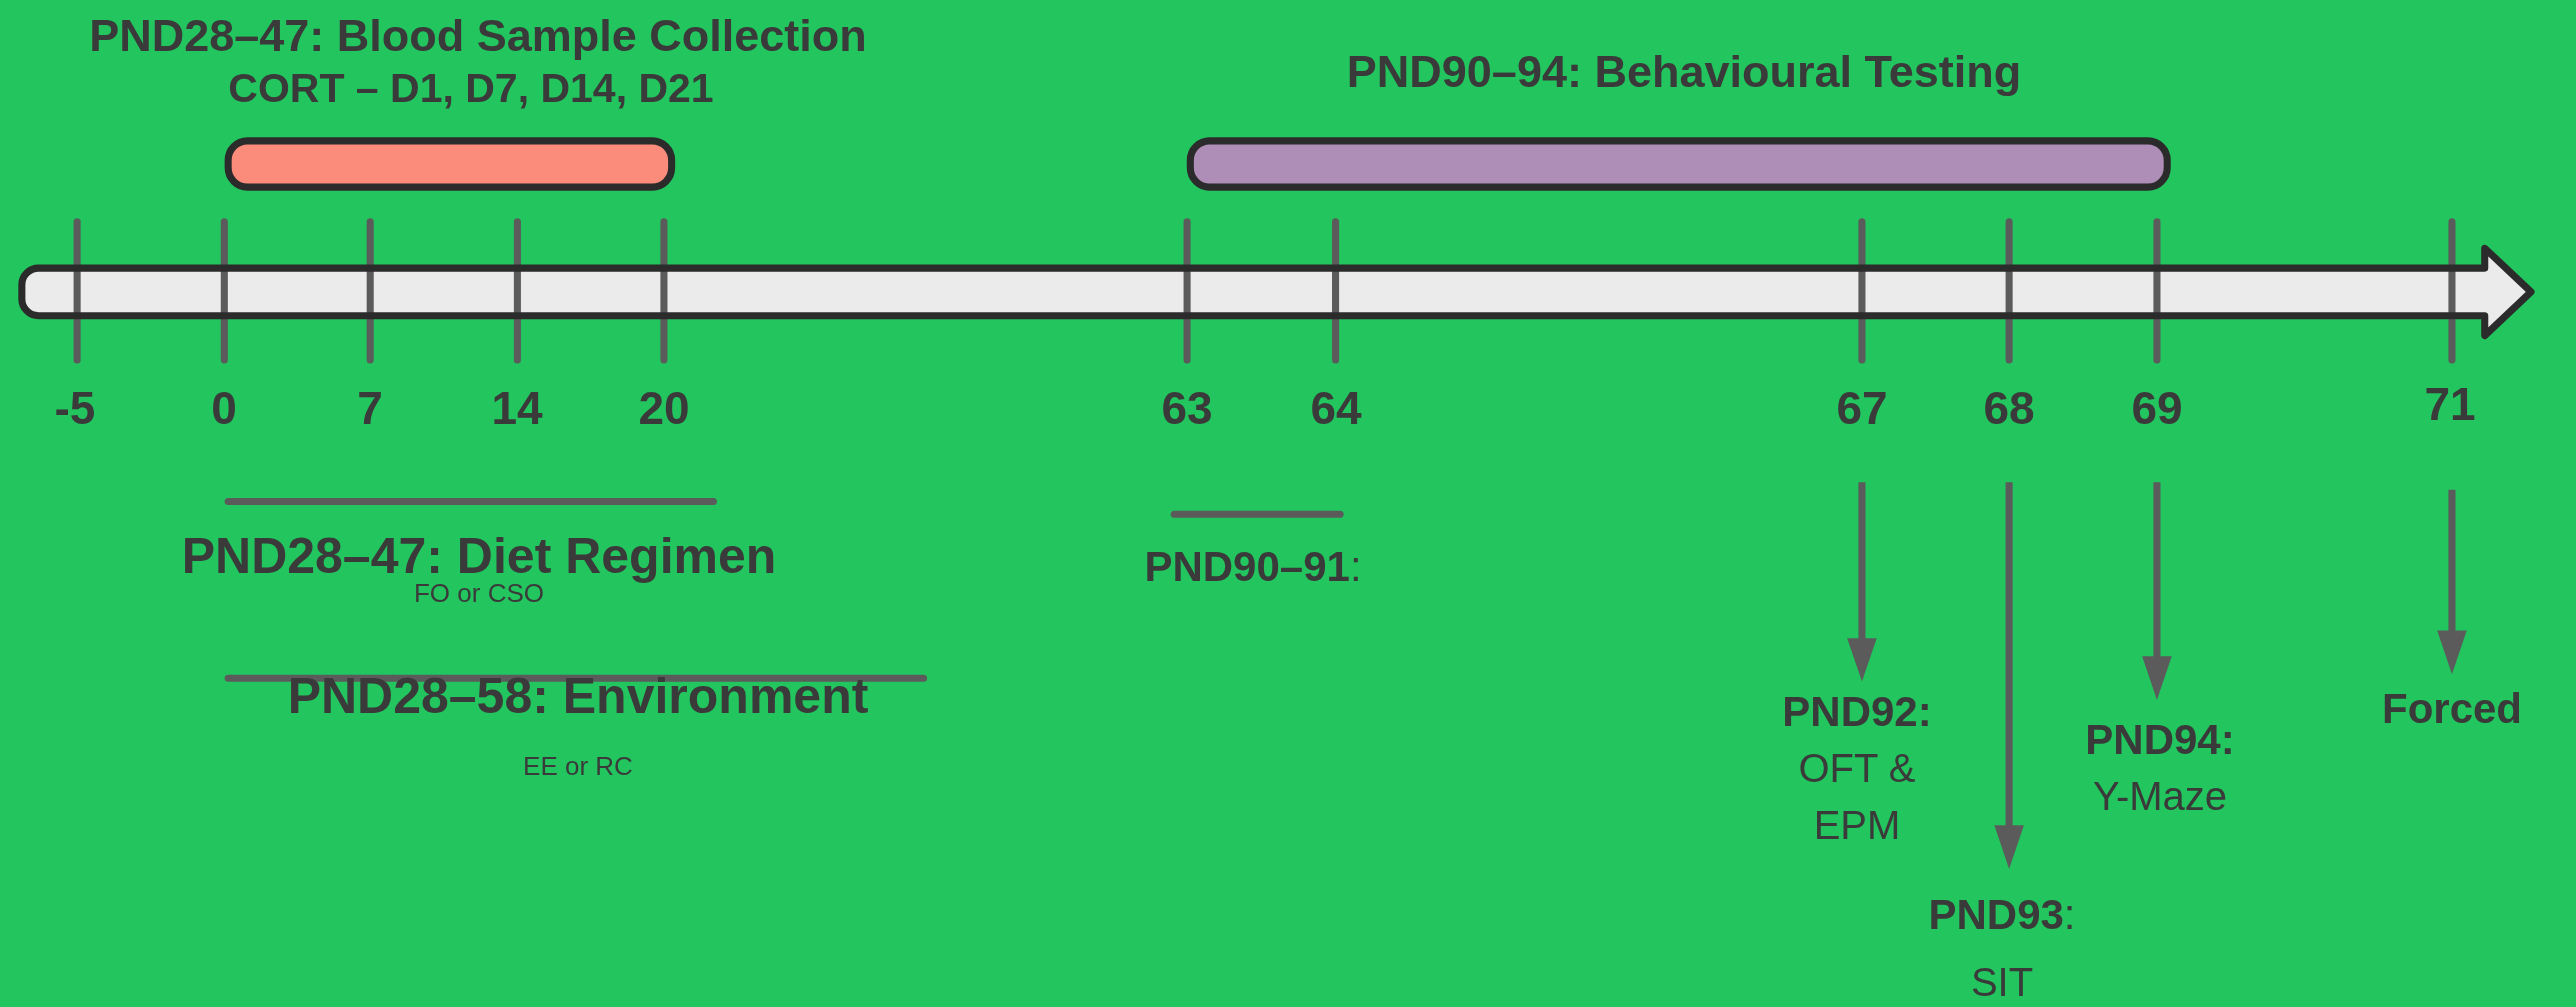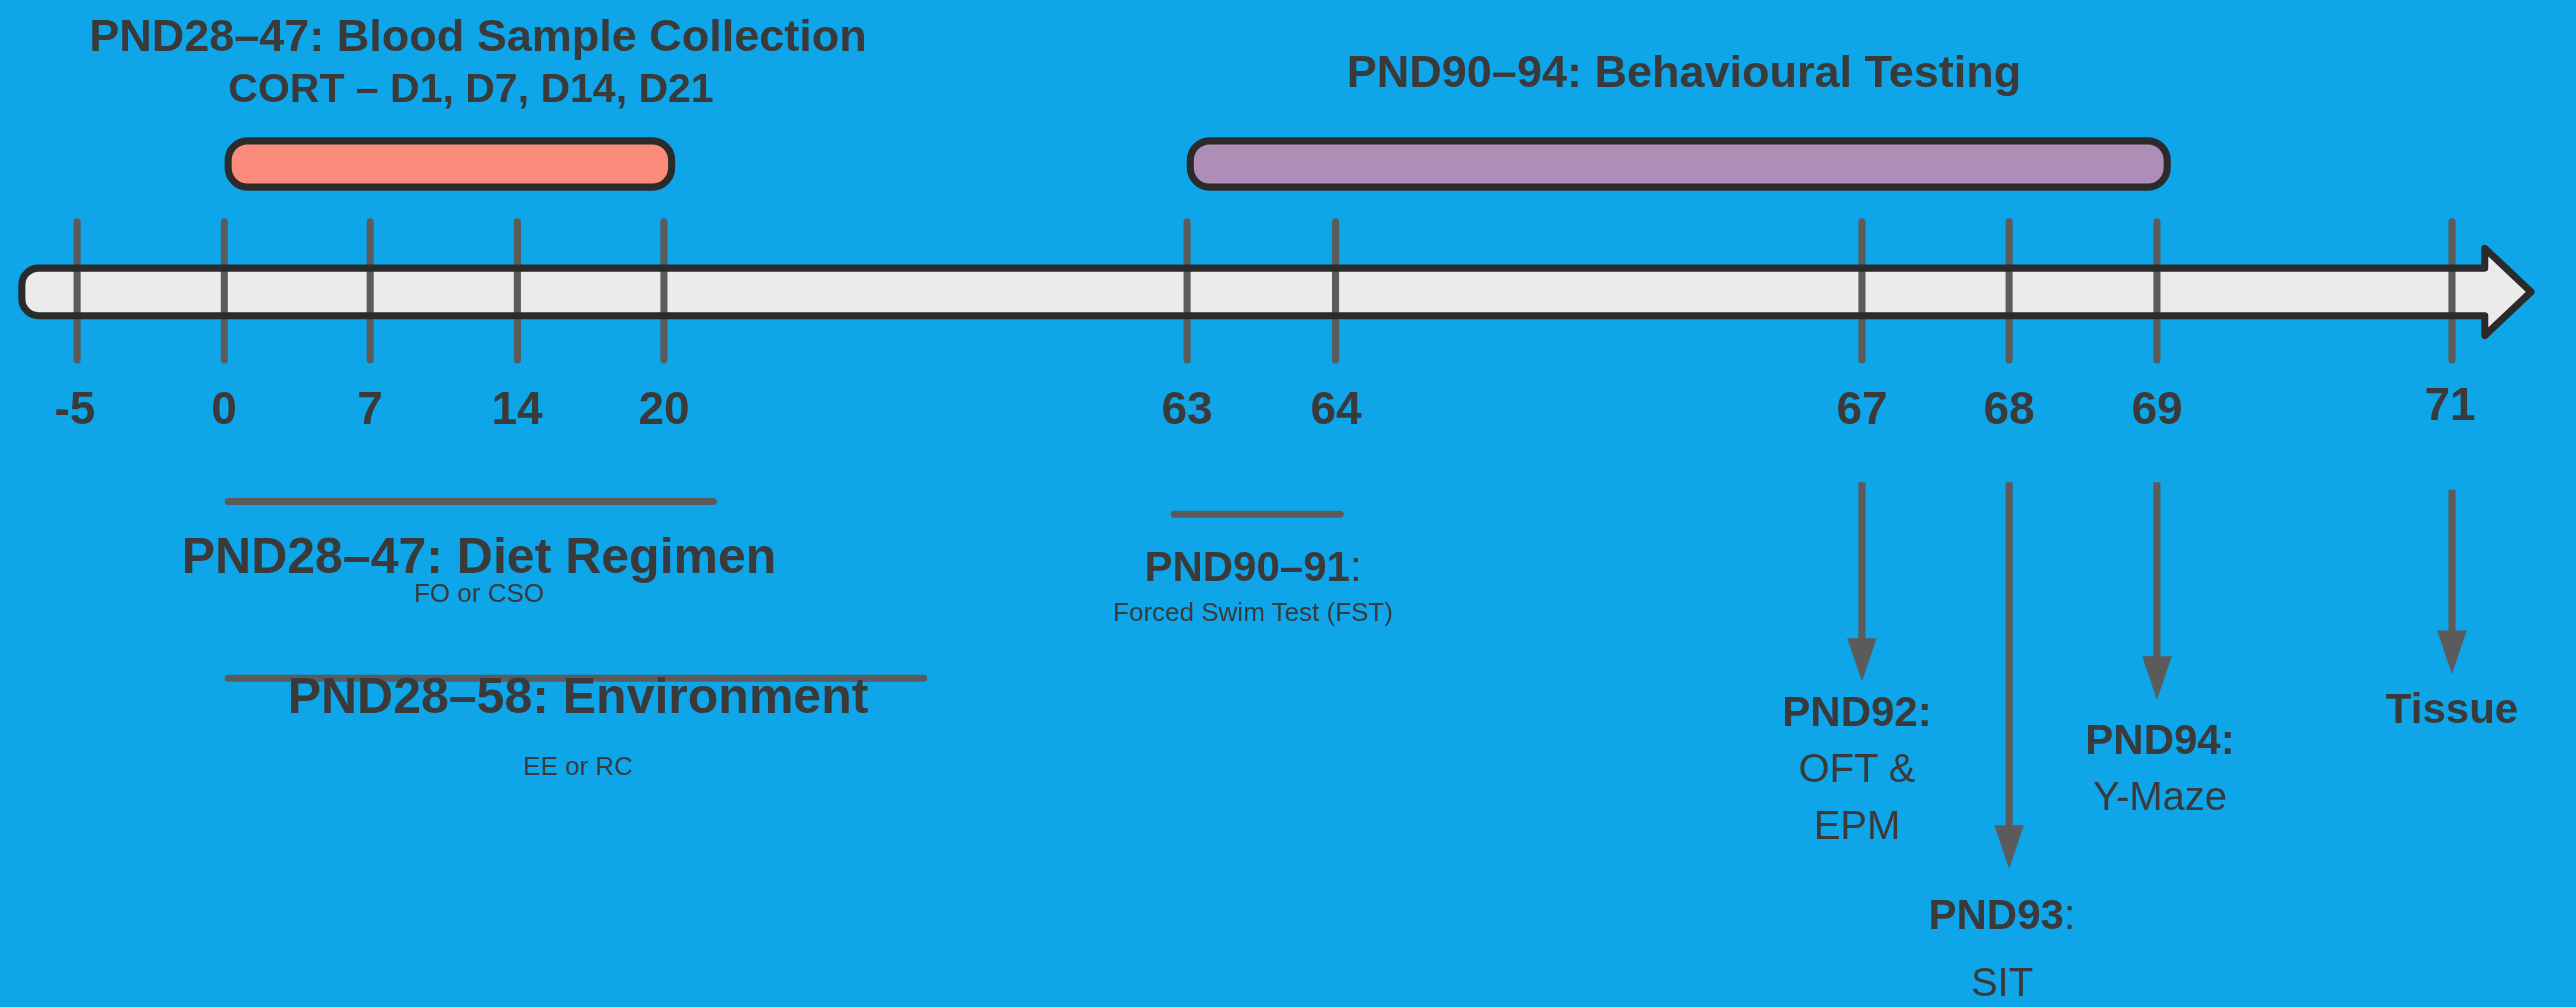--- a/index.html
+++ b/index.html
@@ -1,19 +1,19 @@
 <!DOCTYPE html>
 <html style="font-size:10.3px"><head>
 <meta charset="utf-8">
 <style>
   html,body{margin:0;padding:0;background:#ffffff;}
   #canvas{
     position:relative;
     width:2576px;height:1008px;
-    background:#0ea5e9;
+    background:#22c55e;
     overflow:hidden;
     font-family:"Liberation Sans", sans-serif;
     color:#3a3a3a;
   }
   #art{position:absolute;left:0;top:0;}
   .txt{
     position:absolute;
     transform:translateX(-50%);
     white-space:nowrap;
     text-align:center;
@@ -99,36 +99,35 @@
 
   <div class="txt b fs66" style="left:479px;top:530px">PND28–47: Diet Regimen</div>
   <div class="txt fs62" style="left:479px;top:580px">FO or CSO</div>
 
   <div class="txt b fs66" style="left:578px;top:670px">PND28–58: Environment</div>
   <div class="txt fs62" style="left:578px;top:753px">EE or RC</div>
 
   <div class="txt" style="left:1253px;top:545px">
     <span class="mix-b">PND90–91</span><span class="mix-r">:</span>
   </div>
-  <div class="txt fs62" style="left:1253px;top:599px">Forced Swim Test (FST)</div>
 
   <div class="evt" style="left:1857px;top:683px">
     <div class="ln b">PND92:</div>
     <div class="ln r">OFT &amp;</div>
     <div class="ln r">EPM</div>
   </div>
 
   <div class="evt" style="left:2002px;top:886px">
     <div class="ln"><span class="mix-b">PND93</span><span class="mix-r">:</span></div>
     <div class="ln r">SIT</div>
   </div>
 
   <div class="evt" style="left:2160px;top:711px">
     <div class="ln b">PND94:</div>
     <div class="ln r">Y-Maze</div>
   </div>
 
   <div class="evt" style="left:2452px;top:680px">
-    <div class="ln b">Tissue</div>
+    <div class="ln b">Forced</div>
   </div>
 
 </div>
 
 
 </body></html>

